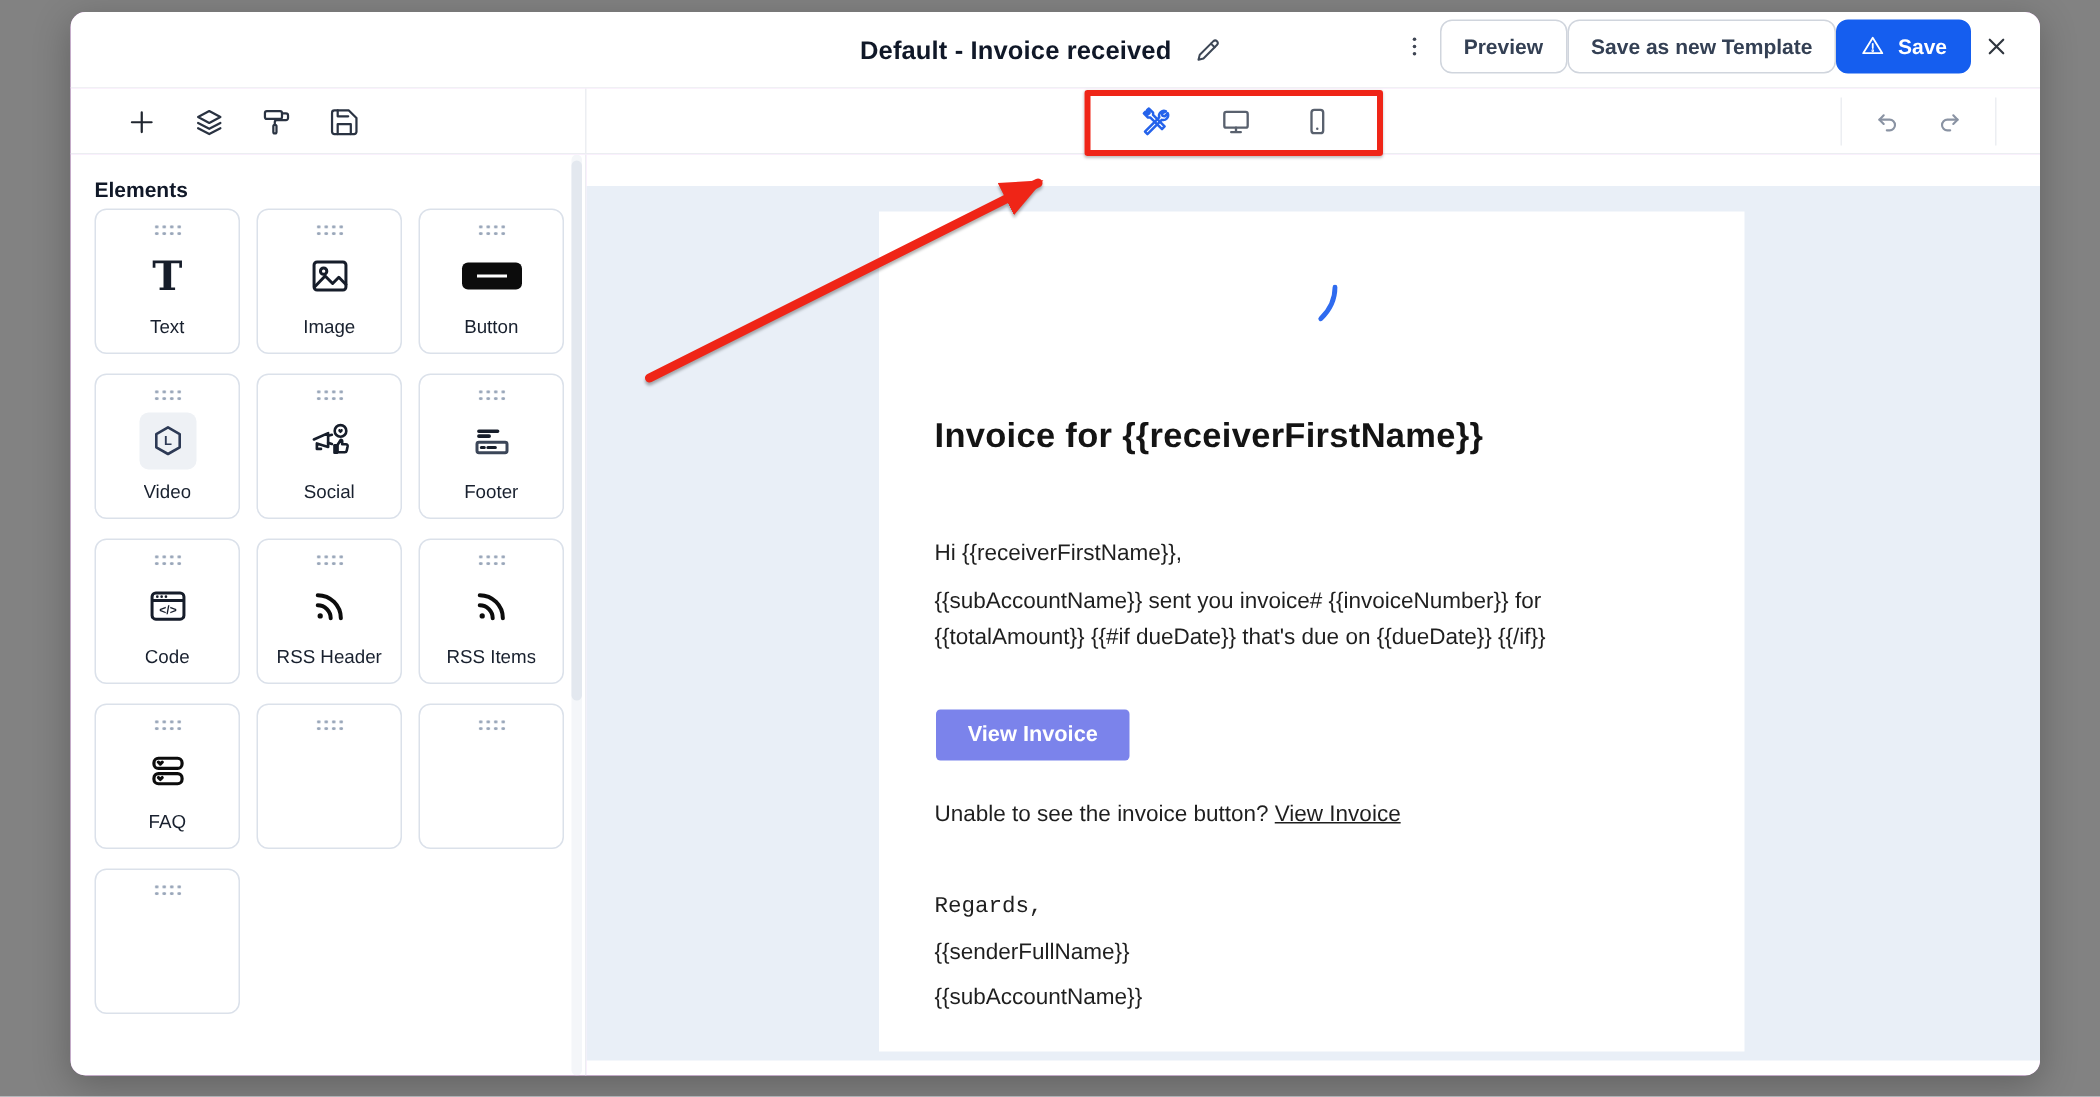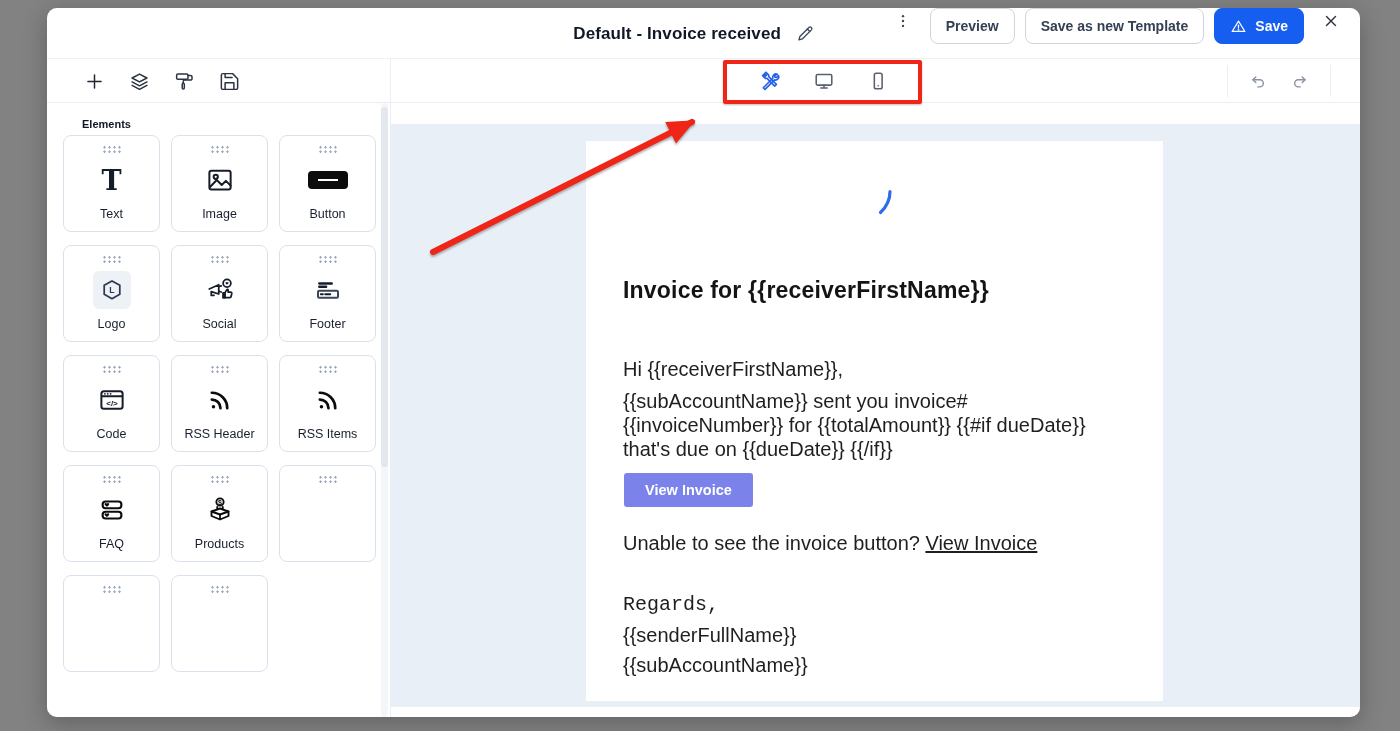--- a/index.html
+++ b/index.html
@@ -10,21 +10,21 @@
            background:#f0abfc; border-radius:10px; overflow:hidden;
            box-shadow:0 6px 24px rgba(0,0,0,.25); }
 
   
   .hdr { position:absolute; left:0; top:0; width:100%; height:51px;
          border-bottom:1px solid #f0f1f4; background:#fff; }
   .hdr-title { position:absolute; left:50%; top:0; transform:translateX(-53%);
                height:51px; display:flex; align-items:center; gap:11px; }
   .hdr-title h1 { font-size:17px; font-weight:600; color:#101828; letter-spacing:.1px; }
   .hdr-right { position:absolute; right:16px; top:0; height:45px;
-               display:flex; align-items:flex-start; gap:10px; }
+               display:flex; align-items:center; }
   .icon-btn { display:flex; align-items:center; justify-content:center;
               background:none; border:none; cursor:pointer; padding:4px; }
   .btn { height:36px; border-radius:8px; font-size:14px; font-weight:600;
          padding:0 15px; cursor:pointer; display:flex; align-items:center; gap:8px;
          font-family:"Liberation Sans",sans-serif; }
   .btn-outline { background:#fff; border:1px solid #d0d5dd; color:#344054; }
   .btn-primary { background:#155eef; border:1px solid #155eef; color:#fff; }
   .kebab { margin-right:4px; }
 
   
@@ -39,21 +39,21 @@
   .vtab { width:54px; height:44px; display:flex; align-items:center; justify-content:center;
           cursor:pointer; position:relative; }
   .vtab-track { position:absolute; left:713px; top:41px; width:120px; height:2px; background:#f1f3f6; }
   .vtab-active-bar { position:absolute; left:713px; top:41px; width:22px; height:2.5px; background:#2563eb; }
   .hist { position:absolute; right:29px; top:6px; height:32px; display:flex; align-items:center;
           gap:14px; padding:0 17px; border-left:1px solid #eceef2; border-right:1px solid #eceef2; }
 
   
   .sidebar { position:absolute; left:0; top:95px; width:344px; height:614px;
              background:#fff; border-right:1px solid #eceef2; overflow:hidden; }
-  .sidebar h2 { font-size:11px; font-weight:700; color:#101828; margin:15px 0 5px 0;padding-left:35px; }
+  .sidebar h2 { font-size:14px; font-weight:700; color:#101828; margin:15px 0 5px 16px; }
   .cards { display:grid; grid-template-columns:repeat(3,97px); grid-auto-rows:97px;
            gap:13px 11px; padding:0 0 0 16px; }
   .card { background:#fff; border:1px solid #dbe1ea; border-radius:8px;
           display:flex; flex-direction:column; align-items:center;
           justify-content:space-between; padding:9px 4px 10px; cursor:grab; }
   .dots { width:19px; height:8px; flex:0 0 auto;
           background-image:radial-gradient(circle,#9aa7ba 1px,transparent 1.3px);
           background-size:5px 4.5px; background-position:0 0; }
   .cicon { height:36px; display:flex; align-items:center; justify-content:center; color:#161d2a; }
   .clabel { font-size:12.5px; color:#18202e; max-width:92px; white-space:nowrap;
@@ -66,21 +66,21 @@
                display:flex; align-items:center; justify-content:center; color:#2d3a55; }
   .sb-scroll { position:absolute; right:2px; top:0; width:7px; height:100%; background:#f4f6f9; border-radius:4px; }
   .sb-thumb { position:absolute; right:2px; top:4px; width:7px; height:360px; background:#e3e8ef; border-radius:4px; }
 
   
   .canvas { position:absolute; left:344px; top:95px; width:969px; height:614px; background:#fff; }
   .canvas-bg { position:absolute; left:0; top:21px; width:969px; height:583px; background:#e9eff7; }
   .email { position:absolute; left:195px; top:38px; width:577px; height:560px; background:#fff; }
   .email .arc { position:absolute; left:292px; top:48px; }
   .email h3 { position:absolute; left:37px; top:136px; font-size:23px; font-weight:700; color:#141414; letter-spacing:.2px; }
-  .etext { position:absolute; left:37px; font-size:20px; color:#1f1f1f; line-height:24px; }
+  .etext { position:absolute; left:37px; font-size:15px; color:#1f1f1f; line-height:24px; }
   .e-greet { top:216px; }
   .e-body  { top:248px; width:488px; }
   .e-btn { position:absolute; left:38px; top:332px; width:129px; height:34px;
            background:#7b83eb; color:#fff; font-size:14.5px; font-weight:700;
            border:none; border-radius:3px; cursor:pointer; font-family:"Liberation Sans",sans-serif; }
   .e-fallback { top:390px; }
   .e-fallback a { color:#1f1f1f; text-decoration:underline; cursor:pointer; }
   .e-regards { top:452px;font-family:Liberation Mono, monospace; }
   .e-sender { top:482px; }
   .e-sub { top:512px; }
@@ -246,21 +246,21 @@
       <div class="card">
         <span class="dots"></span>
         <span class="cicon">
           <span class="logo-chip">
               <svg width="26" height="26" viewBox="0 0 24 24" fill="none" stroke="#2d3a55" stroke-width="1.6" stroke-linejoin="round">
                 <path d="M12 3.6 19.2 7.7v8.2L12 20 4.8 15.9V7.7Z"></path>
                 <text x="12" y="14.6" text-anchor="middle" font-size="8" font-weight="bold" fill="#2d3a55" stroke="none" font-family="Liberation Sans,sans-serif">L</text>
               </svg>
             </span>
         </span>
-        <span class="clabel">Logo</span>
+        <span class="clabel">Video</span>
       </div>
 
 
       <div class="card">
         <span class="dots"></span>
         <span class="cicon">
           <svg width="30" height="30" viewBox="0 0 24 24" fill="none" stroke="#161d2a" stroke-width="1.4" stroke-linecap="round" stroke-linejoin="round">
               <path d="M3.4 11.2 11 7.8v7.4l-6-1.9v2.9h2.2"></path>
               <path d="M11 9.2l2-.5M11 13l2 .6"></path>
               <circle cx="17.6" cy="6.6" r="3.1"></circle>
@@ -331,33 +331,20 @@
           <svg width="30" height="30" viewBox="0 0 24 24" fill="none" stroke="#0c0c0c" stroke-width="1.7" stroke-linecap="round" stroke-linejoin="round">
               <rect x="4.5" y="5.2" width="15" height="5.4" rx="2.4"></rect>
               <path d="M6.9 7.3l1 1 1-1"></path>
               <rect x="4.5" y="13.4" width="15" height="5.4" rx="2.4"></rect>
               <path d="M6.9 15.5l1 1 1-1"></path>
             </svg>
         </span>
         <span class="clabel">FAQ</span>
       </div>
 
-      <div class="card">
-        <span class="dots"></span>
-        <span class="cicon">
-          <svg width="30" height="30" viewBox="0 0 24 24" fill="none" stroke="#0c0c0c" stroke-width="1.5" stroke-linecap="round" stroke-linejoin="round">
-              <circle cx="12" cy="5.6" r="2.9"></circle>
-              <text x="12" y="7.7" text-anchor="middle" font-size="5.6" font-weight="bold" fill="#0c0c0c" stroke="none" font-family="Liberation Sans,sans-serif">$</text>
-              <path d="M5.2 13.2 12 10.8l6.8 2.4L12 15.6Z"></path>
-              <path d="M5.2 13.2v3.6L12 19.6l6.8-2.8v-3.6"></path>
-              <path d="M12 15.6v4M9.8 9.6v1.6M14.2 9.6v1.6" stroke-dasharray="1.3 1"></path>
-            </svg>
-        </span>
-        <span class="clabel">Products</span>
-      </div>
 
 
       <div class="card">
         <span class="dots"></span>
       </div>
       <div class="card">
         <span class="dots"></span>
       </div>
       <div class="card">
         <span class="dots"></span>

